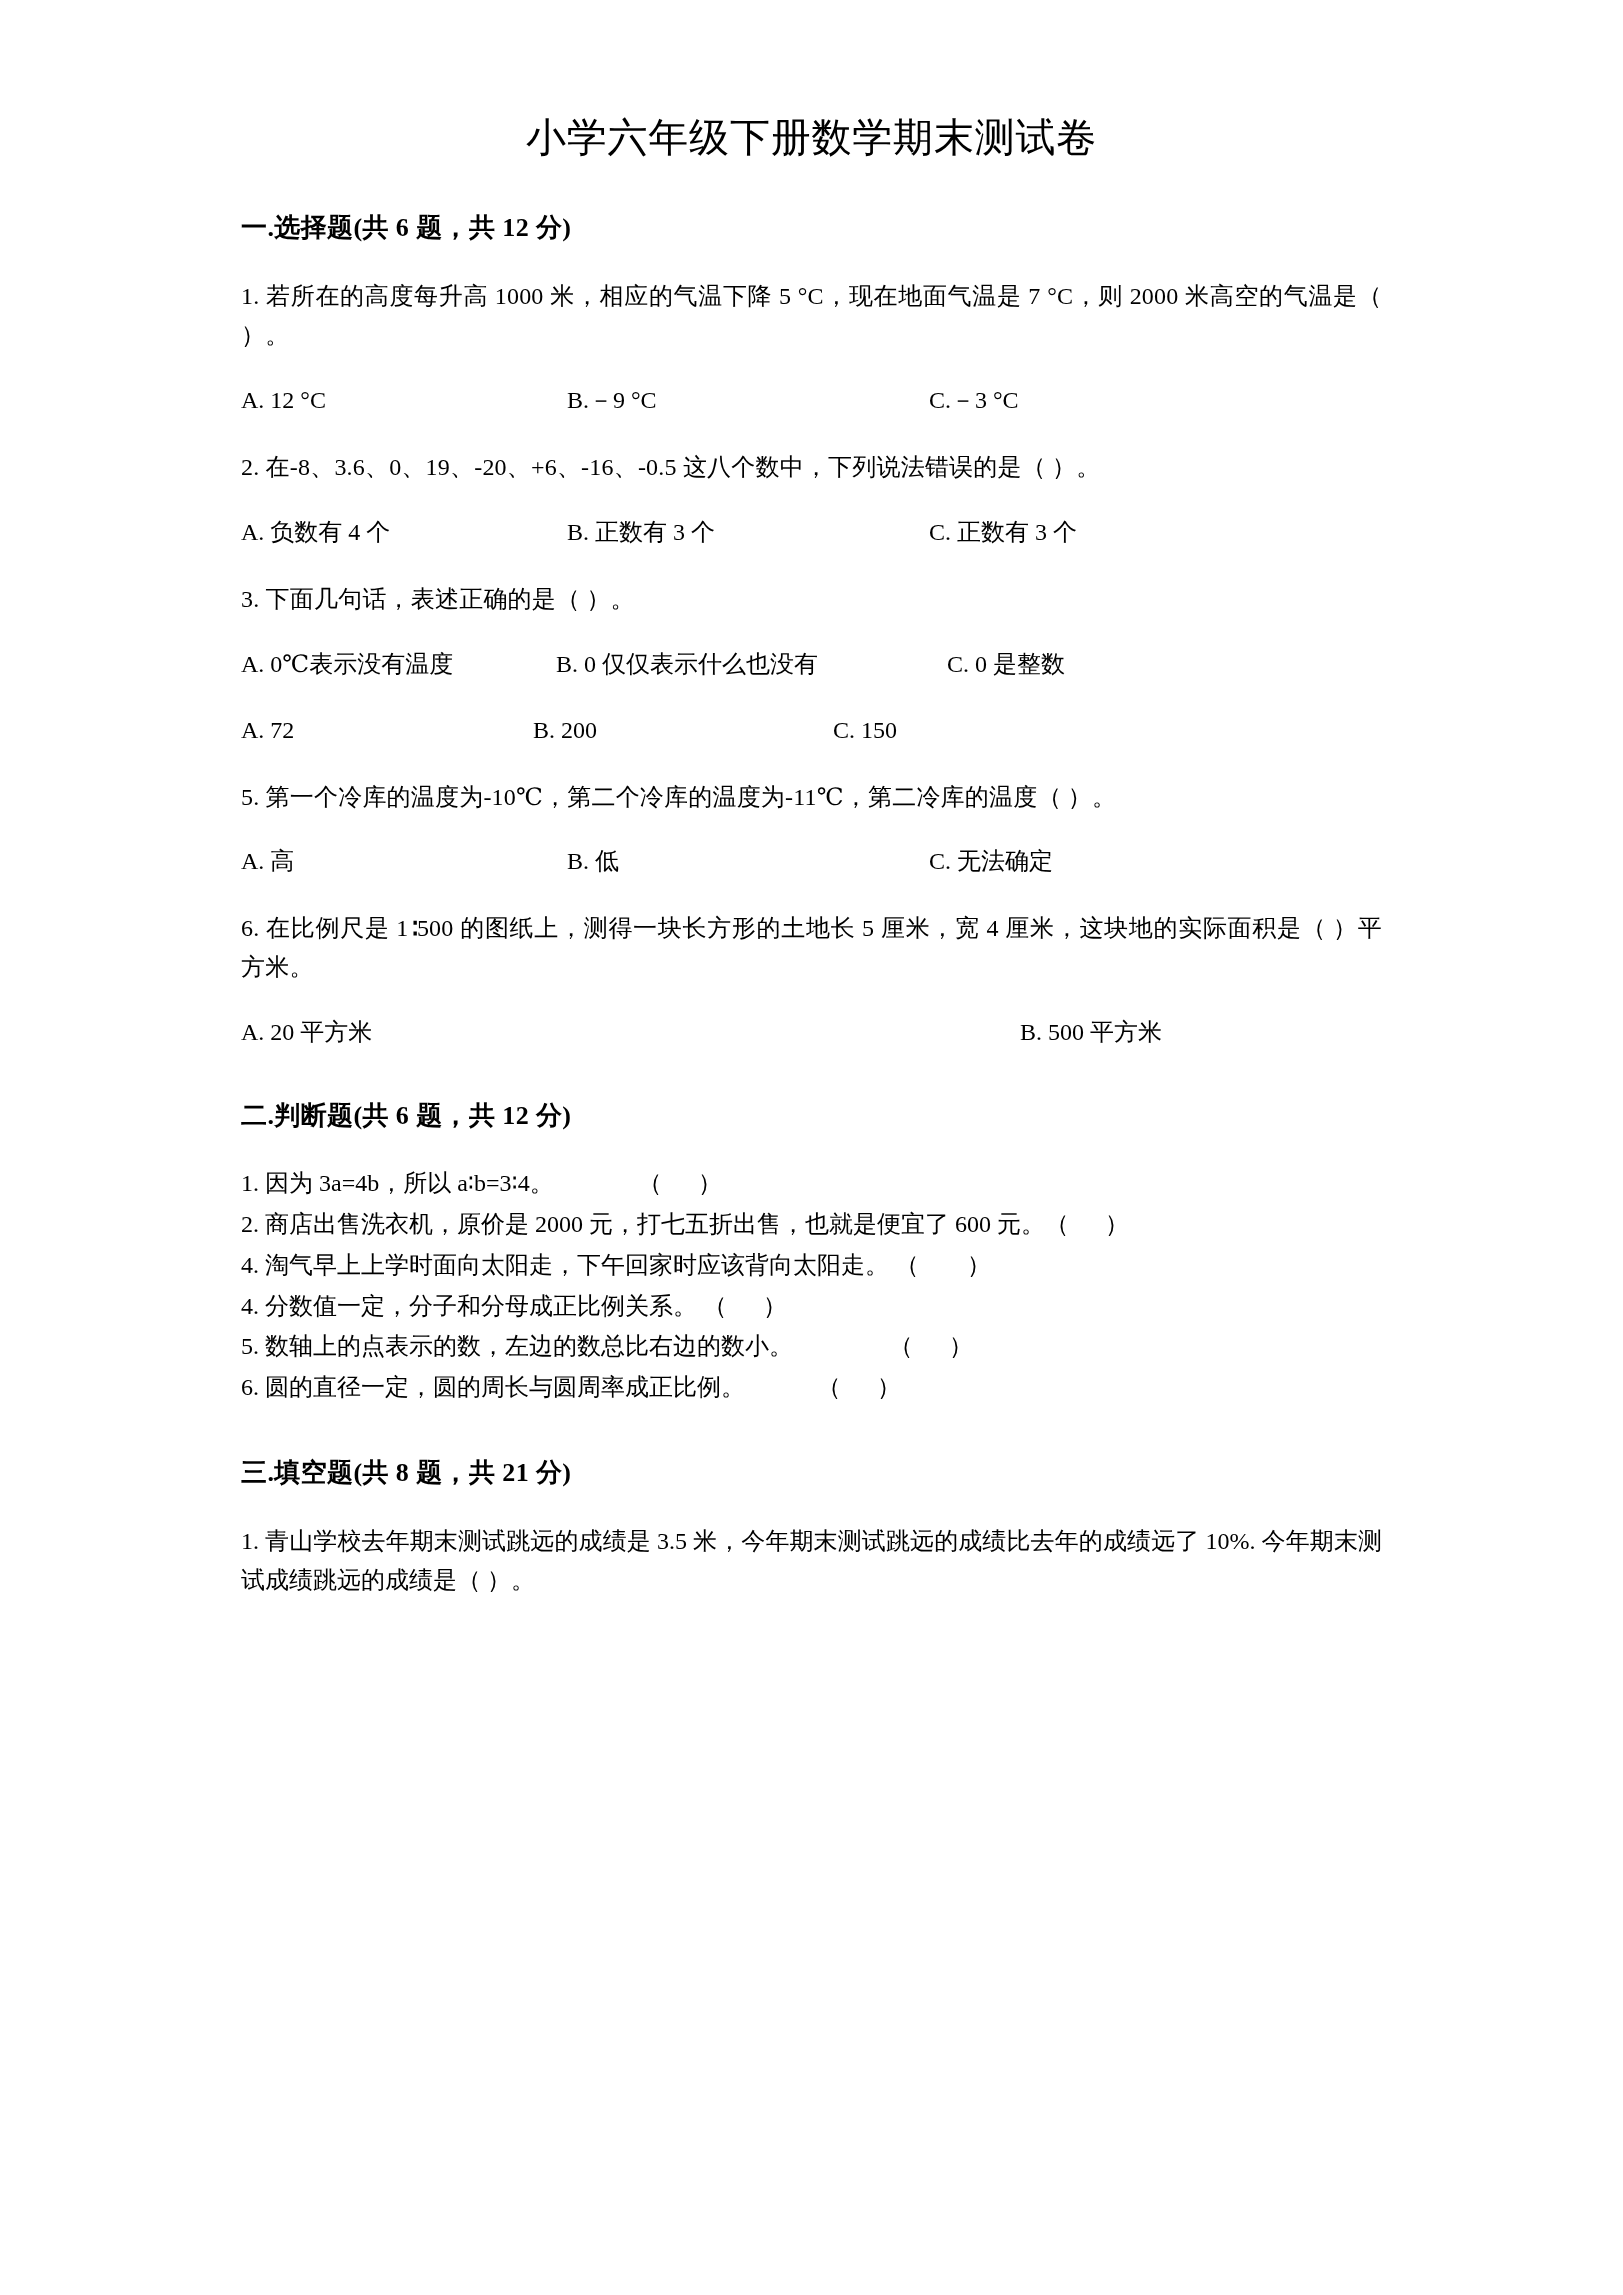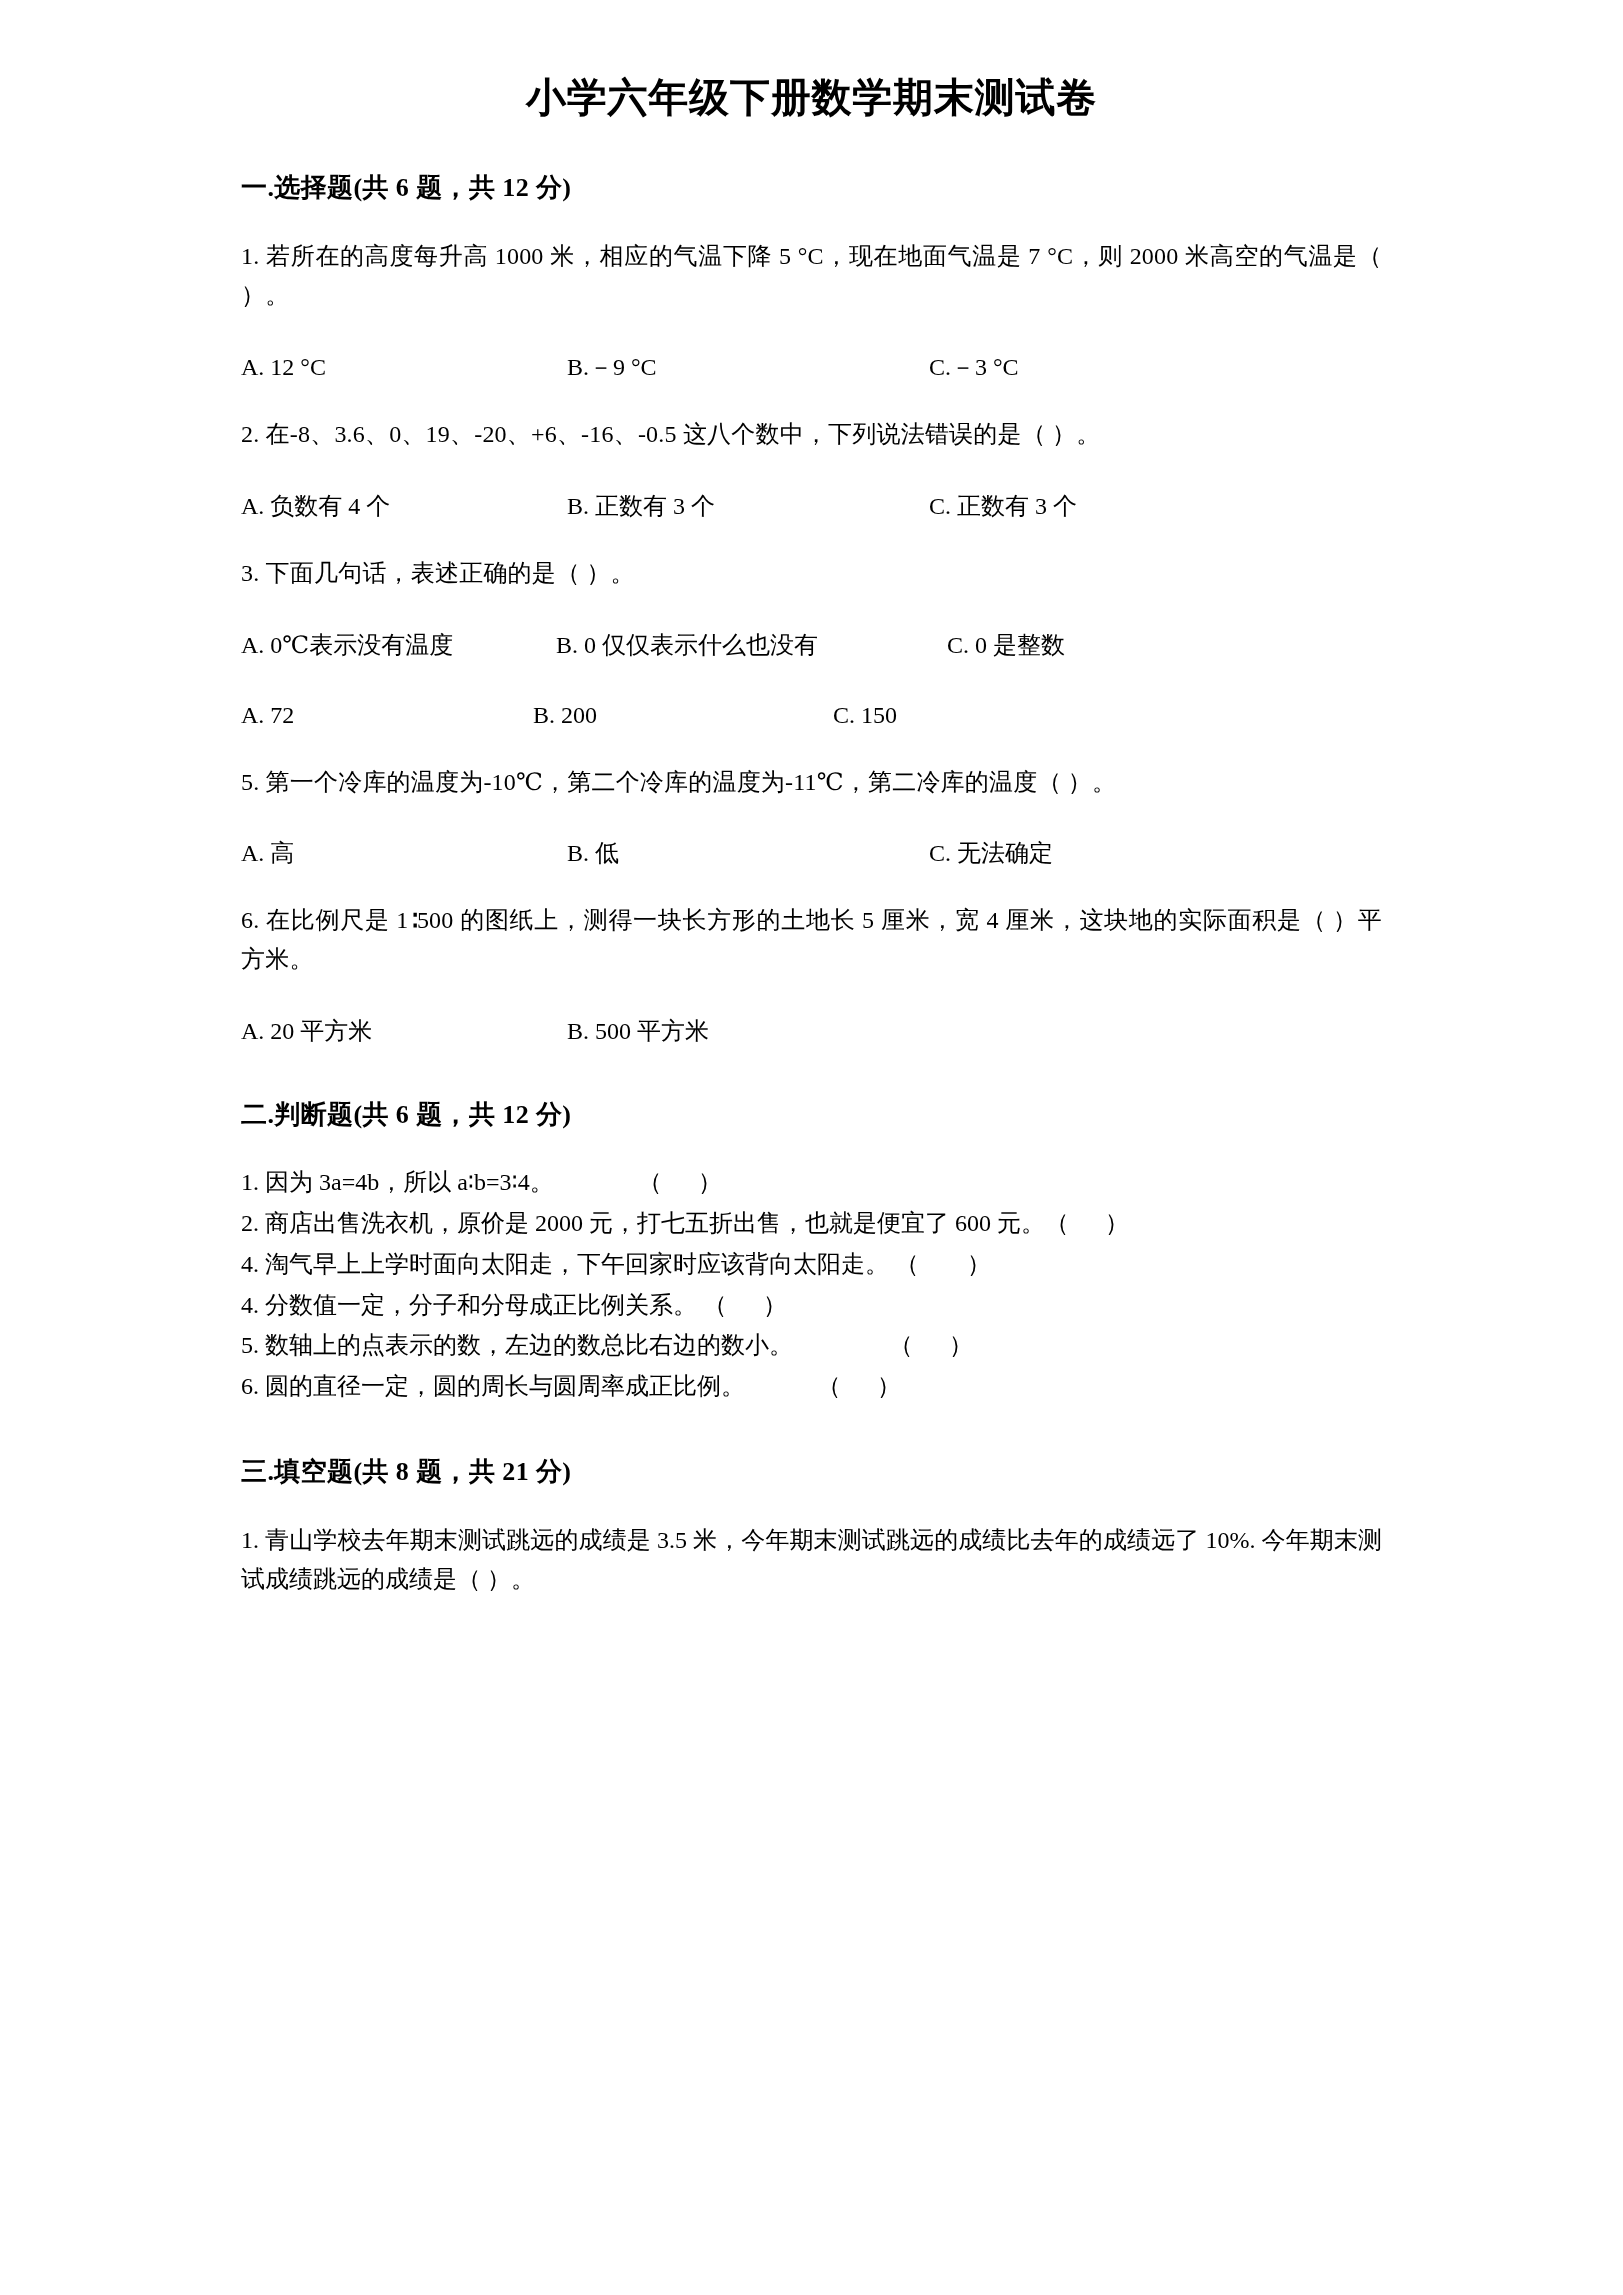--- a/index.html
+++ b/index.html
@@ -18,24 +18,24 @@
     position: relative;
     width: 1623px;
     height: 2295px;
     background: #ffffff;
     box-sizing: border-box;
     padding: 0 241px;
   }
   .doc-title {
     text-align: center;
     font-size: 40px;
-    font-weight: bold;
+    font-weight: normal;
     letter-spacing: 0.8px;
     margin: 0;
-    padding-top: 74px;
+    padding-top: 114px;
     line-height: 1.2;
     font-family: "Liberation Serif", "DejaVu Serif", serif;
   }
   .section-head {
     font-size: 26px;
     font-weight: bold;
     margin-top: 46px;
     margin-bottom: 0;
     line-height: 1.5;
     letter-spacing: 0.4px;
@@ -46,23 +46,24 @@
   .q-text {
     font-size: 24px;
     line-height: 1.62;
     text-align: justify;
     text-justify: inter-ideograph;
     letter-spacing: 0.2px;
     margin: 0;
   }
   .opt-row {
     display: flex;
-    margin-top: 34px;
+    margin-top: 27px;
     font-size: 24px;
     line-height: 1.5;
+    justify-content: space-between;
   }
   .opt {
     white-space: pre;
   }
   .opt.a { width: 326px; flex: 0 0 326px; }
   .opt.b { width: 362px; flex: 0 0 362px; }
   .opt.c { flex: 1 1 auto; }
 
   
   .opt-row.wide .opt.a { width: 315px; flex: 0 0 315px; }

